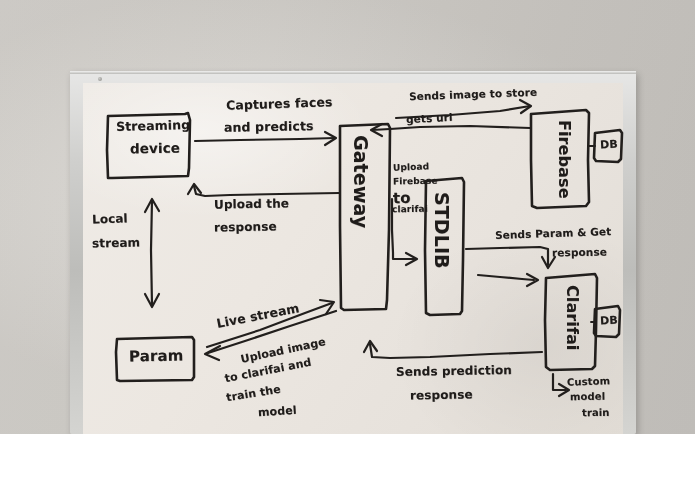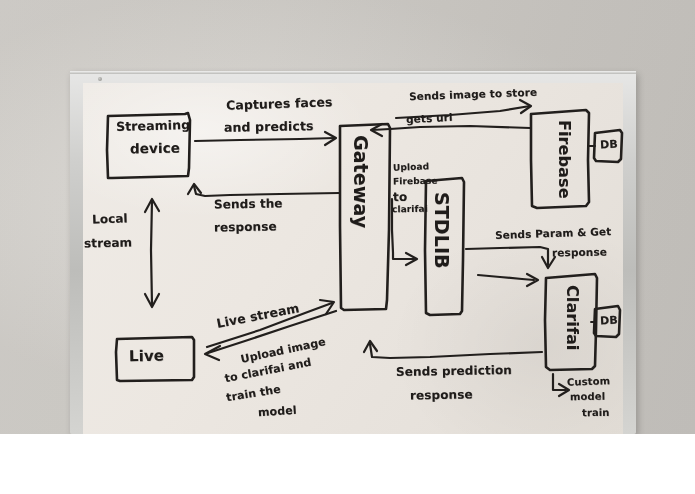--- a/index.html
+++ b/index.html
@@ -181,38 +181,38 @@
     <path class="ink-head" d="M220,346 L205,354 L219,360"></path>
 
     <path class="ink-path ink-arrow" d="M553,374 L553,390 L566,390"></path>
     <path class="ink-head" d="M559,384 L569,390 L559,396"></path>
 
   </svg>
 
   <div class="hw" style="left:116px; top:119px; font-size:12.5px; transform: rotate(-1.5deg);">Streaming</div>
   <div class="hw" style="left:130px; top:141px; font-size:13.5px; transform: rotate(-1deg);">device</div>
 
-  <div class="hw" style="left:129px; top:349px; font-size:15px; transform: rotate(-1deg);">Live</div>
+  <div class="hw" style="left:129px; top:349px; font-size:15px; transform: rotate(-1deg);">Param</div>
 
   <div class="hw" style="left:226px; top:97px; font-size:12.5px; transform: rotate(-2deg);">Captures faces</div>
   <div class="hw" style="left:224px; top:120px; font-size:12.5px; transform: rotate(-1deg);">and predicts</div>
 
-  <div class="hw" style="left:214px; top:198px; font-size:12px; transform: rotate(-1deg);">Sends the</div>
+  <div class="hw" style="left:214px; top:198px; font-size:12px; transform: rotate(-1deg);">Upload the</div>
   <div class="hw" style="left:214px; top:221px; font-size:12px; transform: rotate(-1deg);">response</div>
 
   <div class="hw" style="left:92px; top:213px; font-size:12px; transform: rotate(-2deg);">Local</div>
-  <div class="hw" style="left:84px; top:237px; font-size:12px; transform: rotate(-1deg); text-align: center;">stream</div>
+  <div class="hw" style="left:92px; top:237px; font-size:12px; transform: rotate(-1deg); text-align: center;">stream</div>
 
   <div class="hw" style="left:409px; top:89px; font-size:10.5px; transform: rotate(-2deg);">Sends image to store</div>
 
   <div class="hw" style="left:406px; top:113px; font-size:10.5px; transform: rotate(-3deg);">gets url</div>
 
   <div class="hw" style="left:393px; top:163px; font-size:9px; transform: rotate(-2deg);">Upload</div>
   <div class="hw" style="left:393px; top:177px; font-size:9px; transform: rotate(-1deg);">Firebase</div>
-  <div class="hw" style="left:393px; top:191px; font-size:12px; transform: rotate(-1deg);">to</div>
+  <div class="hw" style="left:393px; top:191px; font-size:15px; transform: rotate(-1deg);">to</div>
   <div class="hw" style="left:392px; top:205px; font-size:9px; transform: rotate(-1deg);">clarifai</div>
 
   <div class="hw vert" style="left:371px; top:135px; font-size:19px; transform: rotate(90deg); transform-origin: left top;">Gateway</div>
 
   <div class="hw vert" style="left:452px; top:192px; font-size:19px; transform: rotate(90deg); transform-origin: left top;">STDLIB</div>
 
   <div class="hw vert" style="left:572px; top:120px; font-size:16px; transform: rotate(90deg); transform-origin: left top;">Firebase</div>
 
   <div class="hw vert" style="left:580px; top:285px; font-size:16px; transform: rotate(90deg); transform-origin: left top;">Clarifai</div>
 

